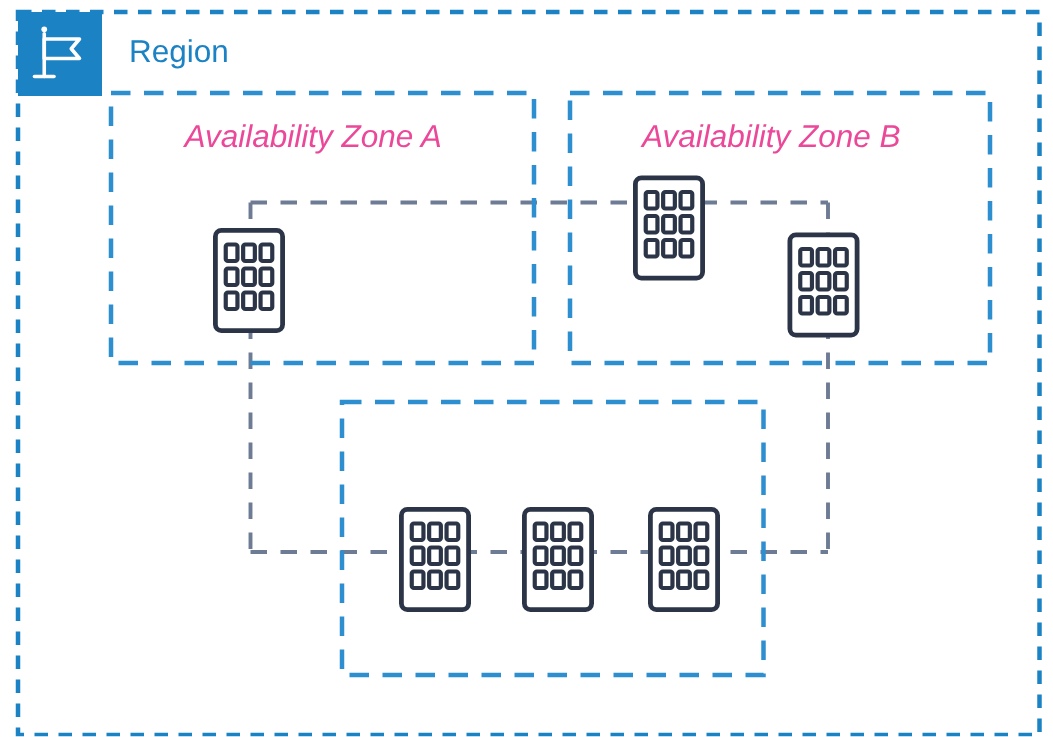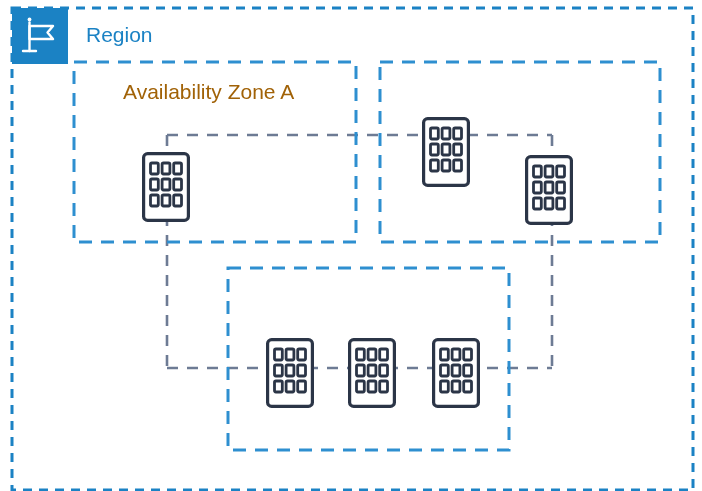--- a/index.html
+++ b/index.html
@@ -17,25 +17,26 @@
   }
   #diagram-svg {
     position: absolute;
     left: 0;
     top: 0;
     width: 702px;
     height: 491px;
   }
   .zone-label {
     position: absolute;
-    color: #a16207;
+    color: #ec4899;
     font-size: 21px;
     font-family: "Liberation Sans", sans-serif;
     white-space: nowrap;
     letter-spacing: 0px;
+    font-style: italic;
   }
   #region-label {
     position: absolute;
     left: 86px;
     top: 23px;
     color: #1b82c4;
     font-size: 21px;
     font-family: "Liberation Sans", sans-serif;
     white-space: nowrap;
   }
@@ -108,15 +109,16 @@
         <path d="M 29.5 26 L 53 26 L 47.5 32.5 L 53 39 L 29.5 39 Z"></path>
       </g>
     </g>
 
   </svg>
 
   <div id="region-label">Region</div>
 
   <div class="zone-label" id="zone-a-label">Availability Zone A</div>
 
+  <div class="zone-label" id="zone-b-label">Availability Zone B</div>
 
 
 </div>
 
 </body></html>

